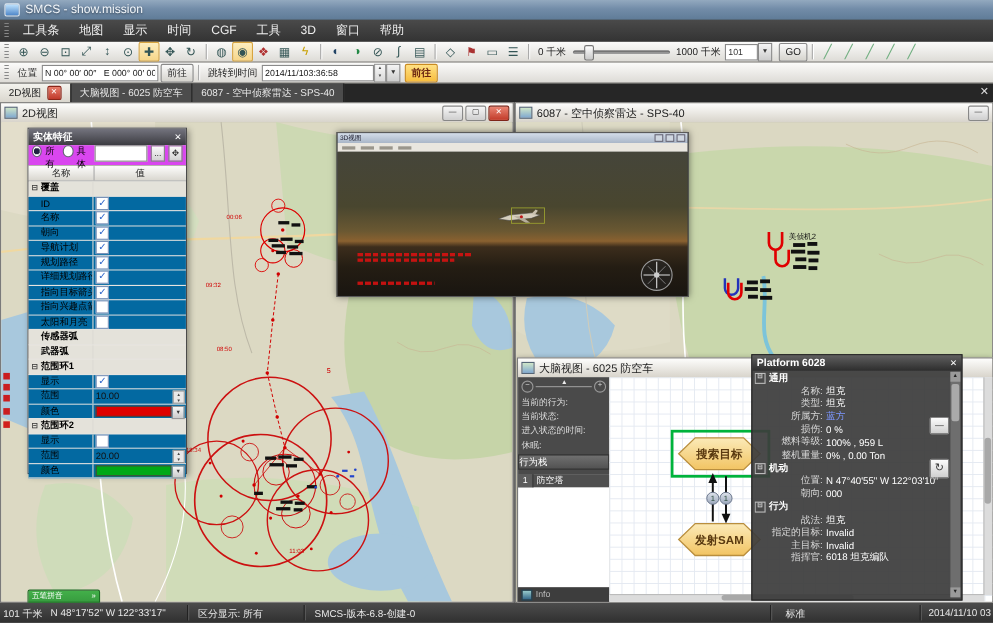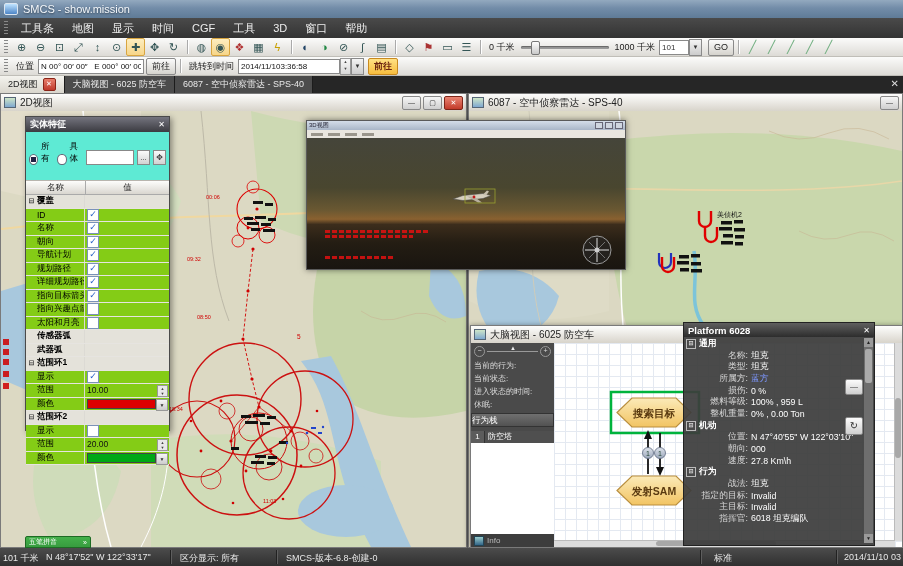--- a/index.html
+++ b/index.html
@@ -65,30 +65,30 @@
   .w3d-mi{width:12px;height:3px;background:#9a968c}
   .w3d-canvas{position:absolute;left:0;top:17px;right:0;bottom:0;
      background:linear-gradient(180deg,#45453a 0%,#49462f 38%,#6a5832 55%,#8a6130 62%,#3c2d1c 66%,#241d13 80%,#191510 100%)}
   .rtext{position:absolute;height:3px;background:repeating-linear-gradient(90deg,#e01010 0 5px,transparent 5px 7px);opacity:.85}
   
   .epanel{position:absolute;left:25px;top:23px;width:145px;height:315px;background:#f4f3f0;border:1px solid #4a4a4a;
           z-index:9;box-shadow:2px 2px 6px rgba(0,0,0,.4);box-sizing:border-box;font-size:8.5px}
   .ep-title{height:15px;background:linear-gradient(#74747e,#3b3b41);color:#fff;display:flex;align-items:center;
             padding:0 4px;font-weight:bold;font-size:9px}
   .ep-x{margin-left:auto;font-size:8px}
-  .ep-controls{height:18px;background:#5eead4;display:flex;align-items:flex-end;padding:15px 3px;gap:3px;border-bottom:1px solid #b8b5ae}
+  .ep-controls{height:18px;background:#d946ef;display:flex;align-items:flex-start;padding:0 3px;gap:3px;border-bottom:1px solid #b8b5ae}
   .radio{width:9px;height:9px;border:1px solid #667;border-radius:50%;background:#fff}
   .radio.sel{background:radial-gradient(circle at 50% 50%,#224 0 3px,#fff 3px)}
   .ep-input{width:42px;height:11px;background:#fff;border:1px solid #888;font-size:8px}
   .ep-mini{width:14px;height:13px;background:linear-gradient(#fafafa,#d2d2d2);border:1px solid #888;font-size:8px;
            display:flex;align-items:center;justify-content:center;color:#333}
   .ep-header{height:13px;display:flex;background:linear-gradient(#fdfdfc,#d9d6cf);border-bottom:1px solid #aaa;font-size:8.5px;color:#222}
   .eh1{width:59px;border-right:1px solid #aaa;text-align:center;line-height:13px}
   .eh2{flex:1;text-align:center;line-height:13px}
-  .erow{height:12.5px;display:flex;align-items:center;border-bottom:1px solid #e6e4e0;background:#84cc16}
+  .erow{height:12.5px;display:flex;align-items:center;border-bottom:1px solid #e6e4e0;background:#0369a1}
   .erow.group{background:#e4e2da;font-weight:bold}
   .eg{width:11px;text-align:center;font-size:7px;color:#333;flex:none}
   .en{width:47px;white-space:nowrap;overflow:hidden;flex:none}
   .ev{flex:1;border-left:1px solid #dcdad4;height:100%;display:flex;align-items:center;padding-left:2px;position:relative;min-width:0}
   .cbx{width:10px;height:10px;border:1px solid #7a92b8;background:#fff;font-size:9px;line-height:9px;text-align:center;color:#2b62c8}
   .num{font-size:8.5px;color:#111}
   .spin{position:absolute;right:1px;top:1px;width:9px;height:10px;display:flex;flex-direction:column;
         border:1px solid #999;background:#e8e8e8}
   .spin .sa{flex:1;font-size:4px;line-height:5px;text-align:center;color:#444}
   .swatch{flex:1;height:8px;border:1px solid #444;margin-right:13px}
@@ -766,24 +766,20 @@
           <span class="pgname">机动</span>
         </div>
         <div class="pfield">
           <span class="pfl">位置:</span>
           <span class="pfv">N 47°40'55" W 122°03'10"</span>
         </div>
         <div class="pfield">
           <span class="pfl">朝向:</span>
           <span class="pfv">000</span>
         </div>
-        <div class="pfield">
-          <span class="pfl">速度:</span>
-          <span class="pfv">27.8 Km\h</span>
-        </div>
         <div class="pgroup">
           <span class="pexp">⊟</span>
           <span class="pgname">行为</span>
         </div>
         <div class="pfield">
           <span class="pfl">战法:</span>
           <span class="pfv">坦克</span>
         </div>
         <div class="pfield">
           <span class="pfl">指定的目标:</span>

